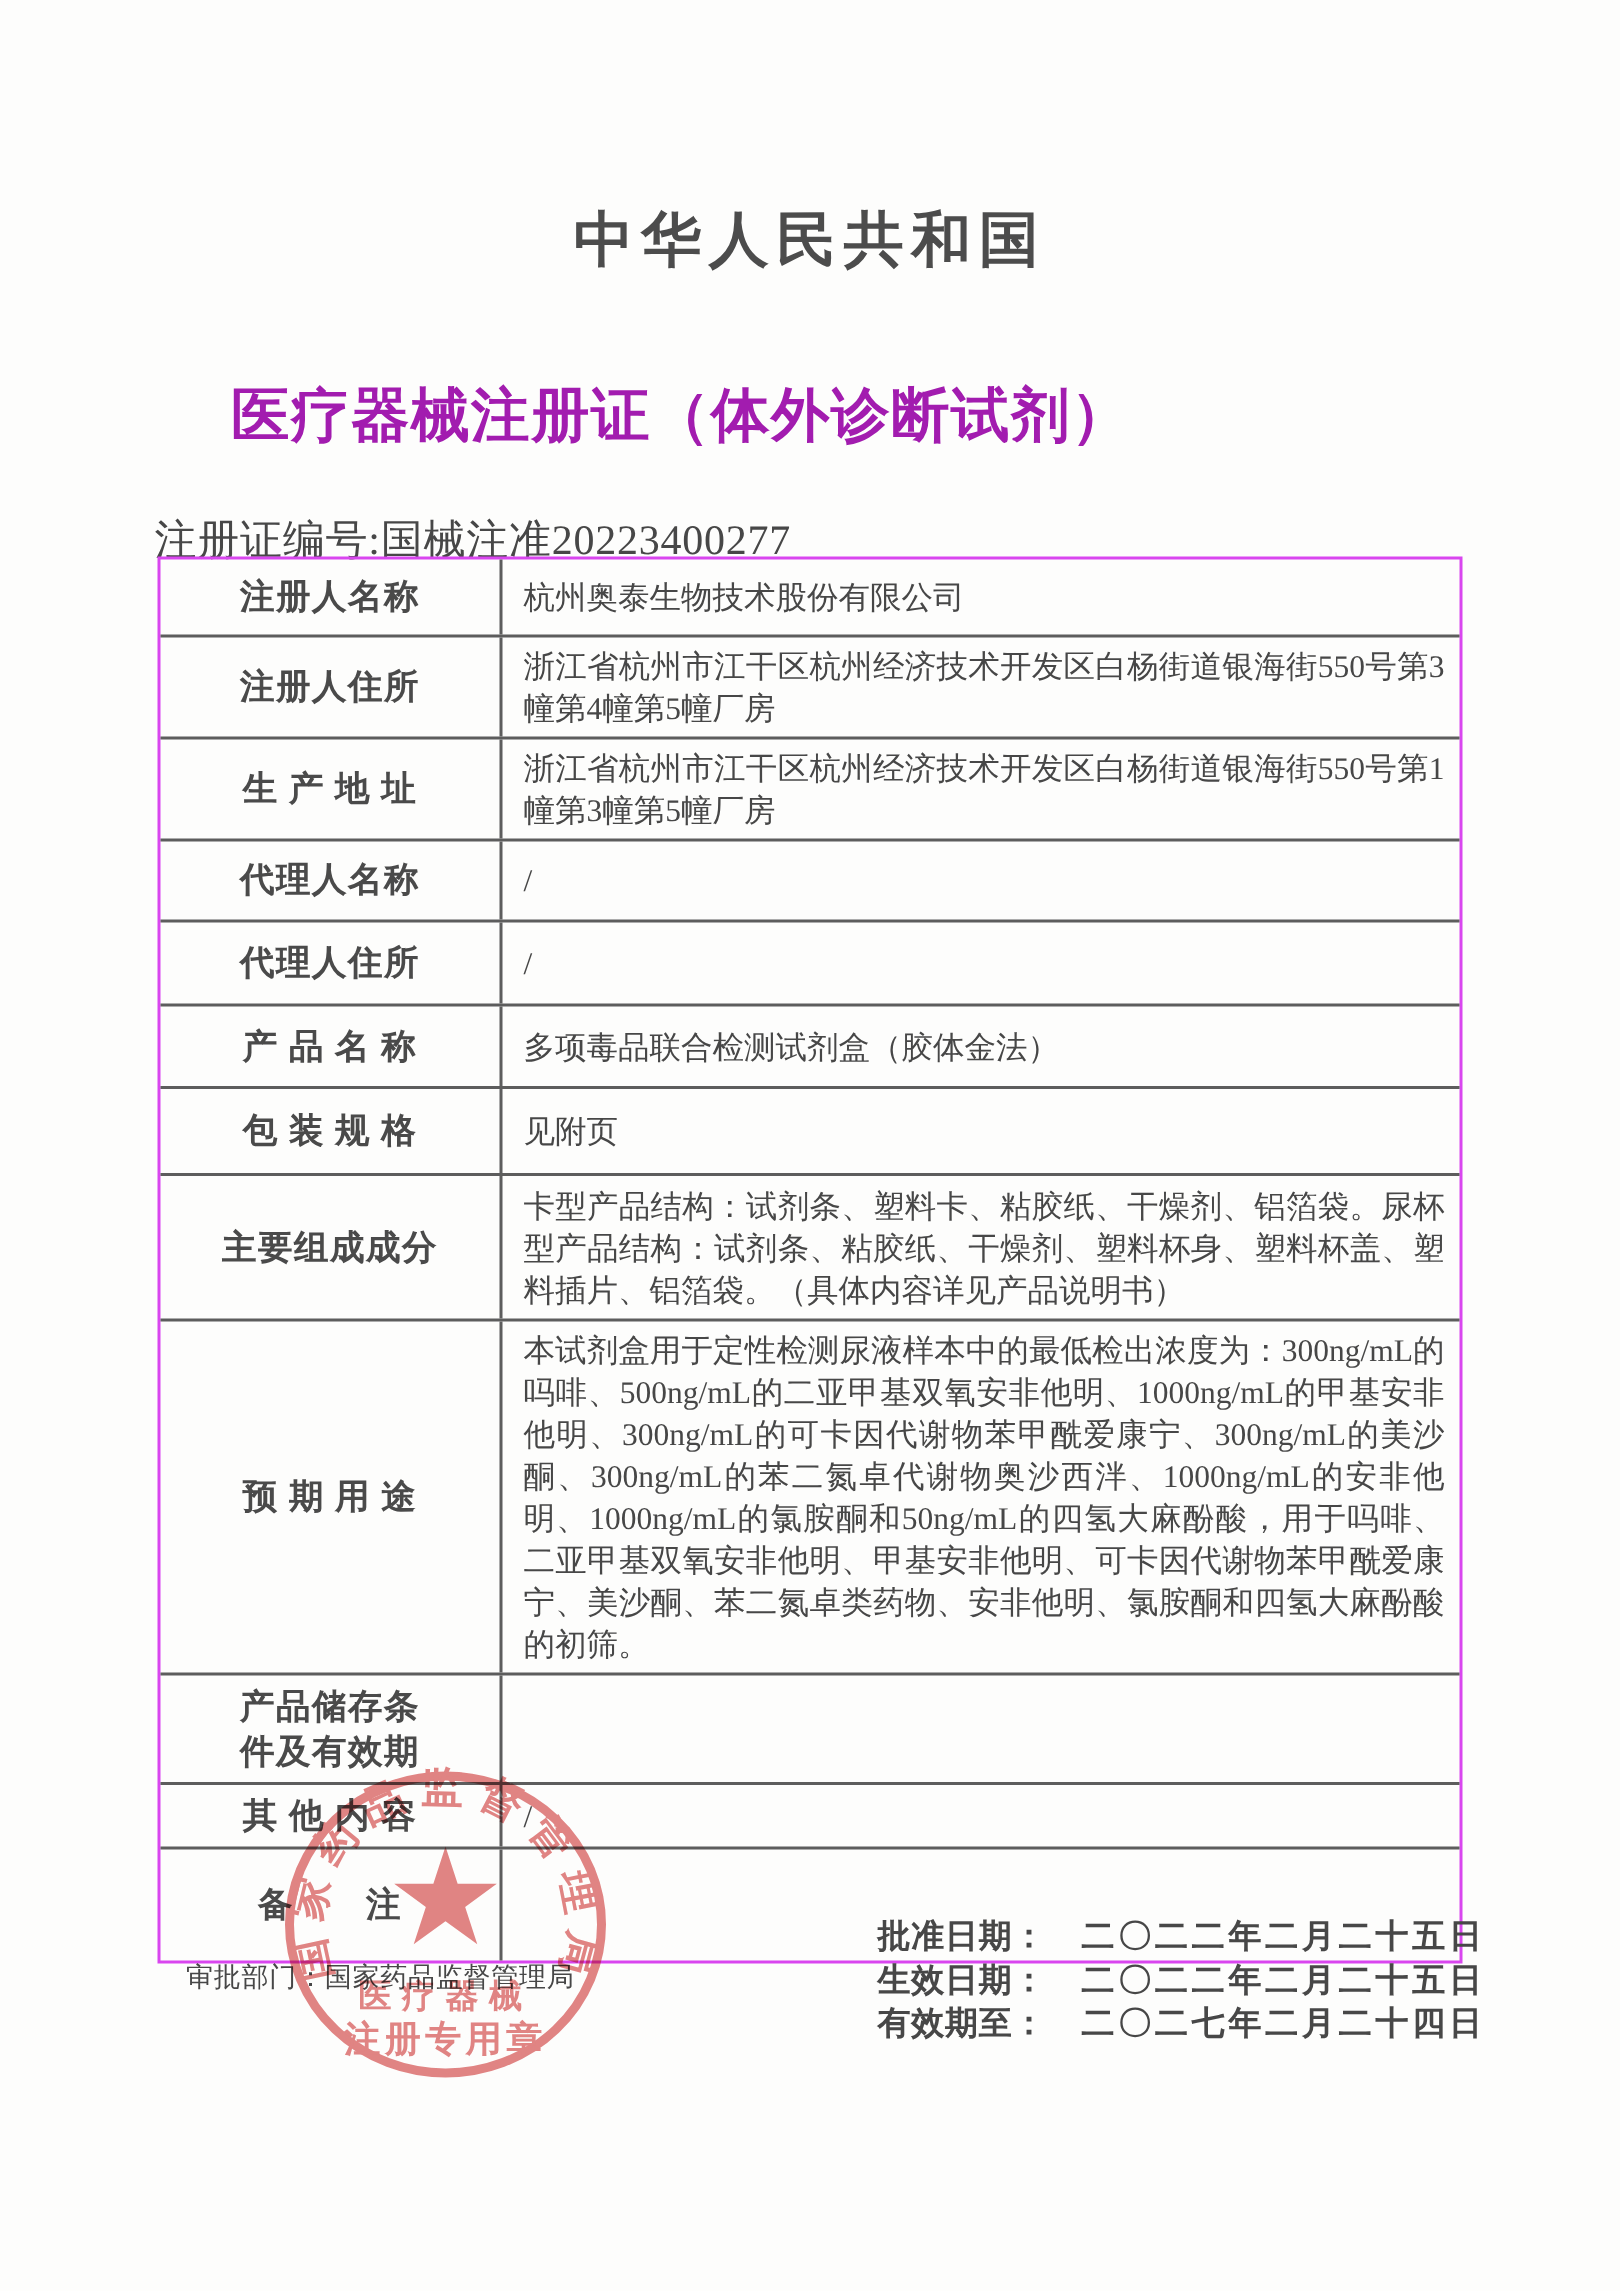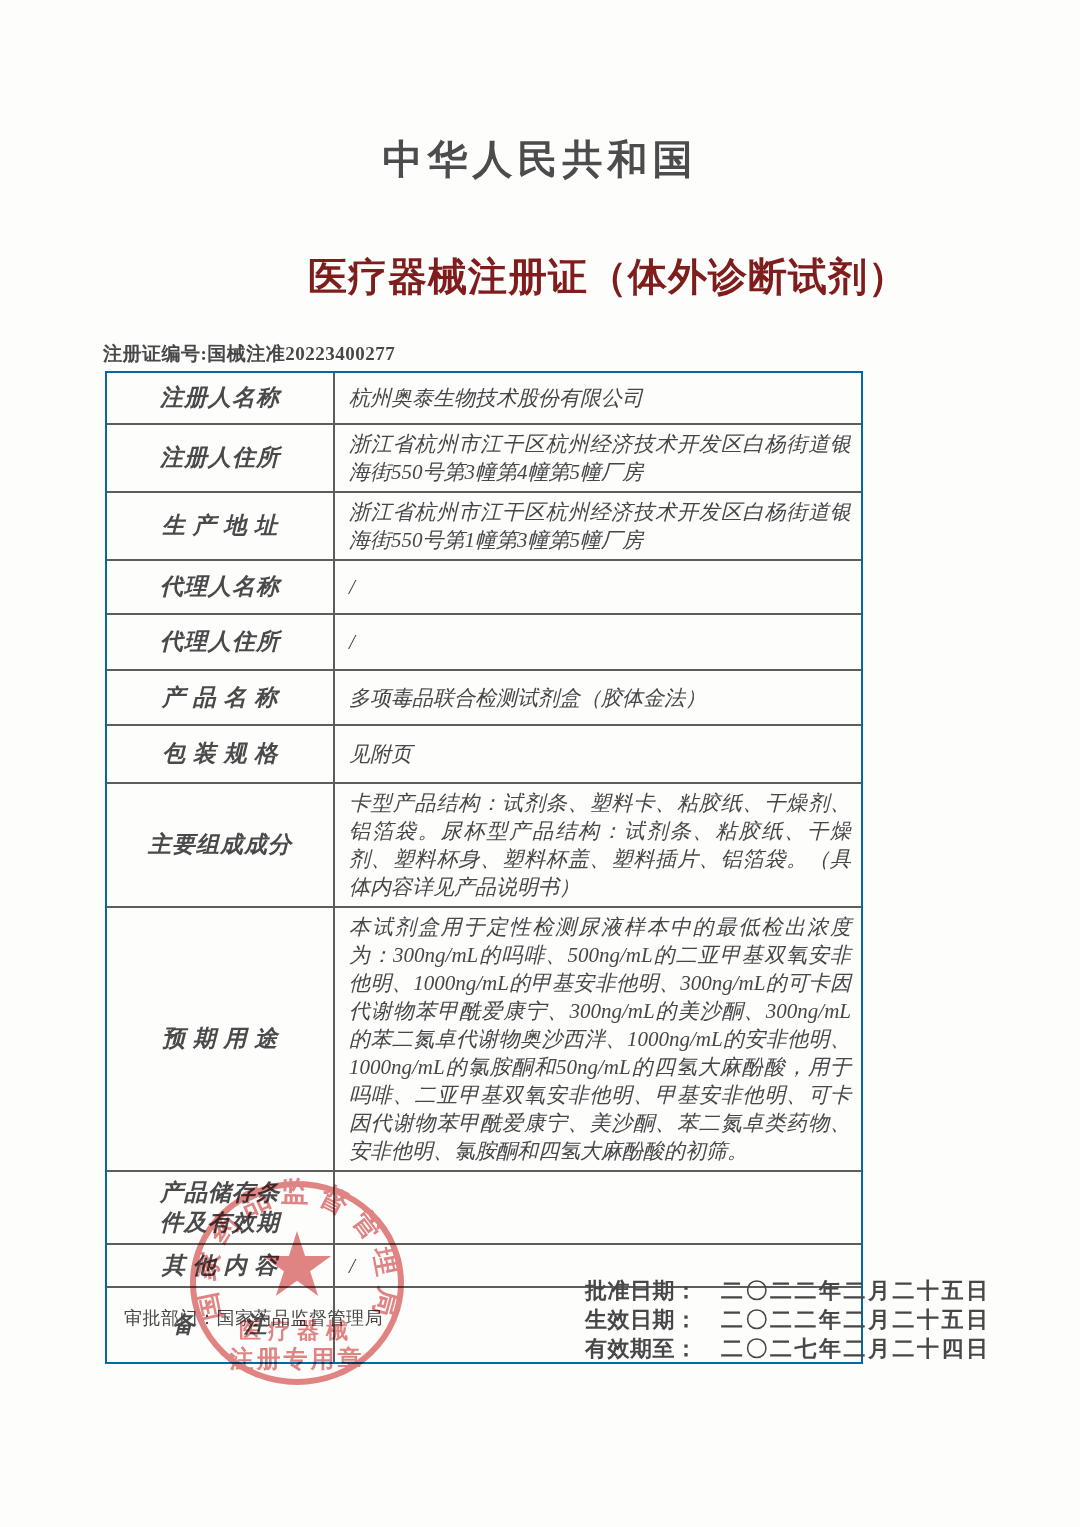--- a/index.html
+++ b/index.html
@@ -13,33 +13,32 @@
   }
   .page { position:absolute; inset:0; }
 
   .title1 {
     position:absolute; top:132px; left:0; width:1080px;
     text-align:center; font-size:40px; font-weight:600;
     letter-spacing:5px; color:#4c4c4c;
   }
   .title2 {
     position:absolute; top:250px; left:0; width:908px;
-    text-align:right; font-size:39px; font-weight:600;
-    letter-spacing:1px; color:#7f1d1d;
+    text-align:center; font-size:39px; font-weight:600;
+    letter-spacing:1px; color:#a21caf;
   }
   .cert-no {
     position:absolute; top:341px; left:103px;
-    font-size:19px; letter-spacing:0.5px;font-weight:bold;
+    font-size:28px; letter-spacing:0.5px;
   }
 
   .reg-table {
-    position:absolute; top:371px; left:105px; width:758px;
-    border:2px solid #0369a1; box-sizing:border-box;
+    position:absolute; top:371px; left:105px; width:870px;
+    border:2px solid #d946ef; box-sizing:border-box;
     background:transparent;
-    font-style:italic;
   }
   .row { display:flex; border-top:2px solid #5d5d5d; }
   .row:first-child { border-top:none; }
   .lbl {
     flex:0 0 228px; width:228px; box-sizing:border-box;
     border-right:2px solid #5d5d5d;
     display:flex; align-items:center; justify-content:center;
     text-align:center; font-size:23px; font-weight:600;
     letter-spacing:1px; color:#4a4a4a;
     white-space:pre-line; line-height:30px; padding:2px 4px;

